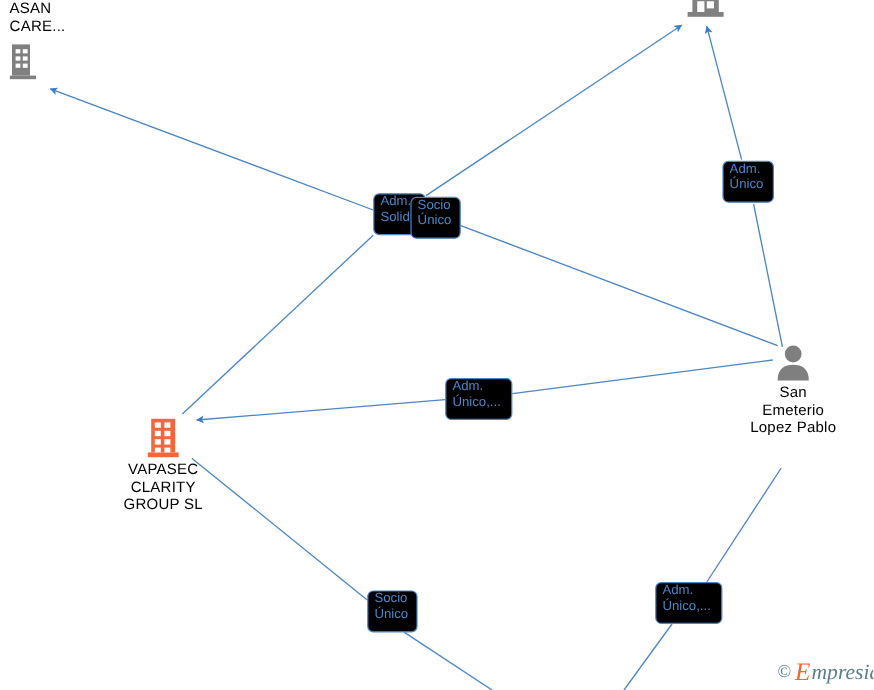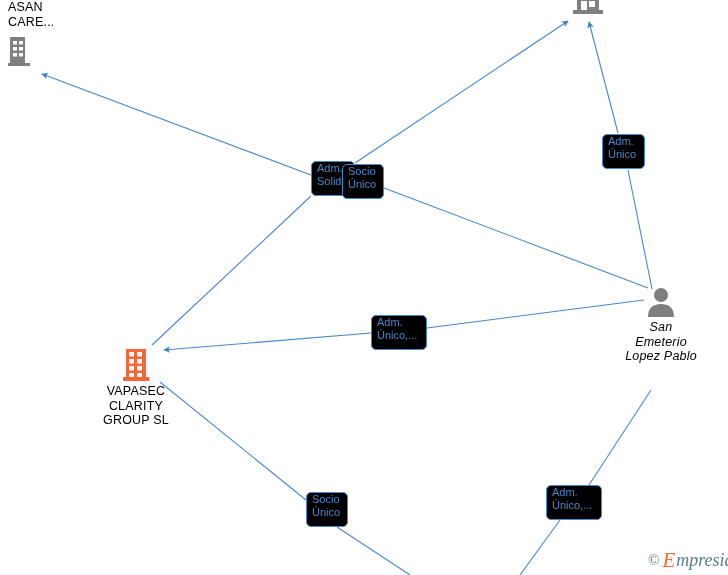--- a/index.html
+++ b/index.html
@@ -163,21 +163,21 @@
         <rect x="14" y="18" width="5" height="4.5" fill="#ffffff"></rect>
         <rect x="6" y="25" width="5" height="4" fill="#ffffff"></rect>
         <rect x="14" y="25" width="5" height="4" fill="#ffffff"></rect>
       </svg>
     </span>
     <div class="node-label">VAPASEC
 CLARITY
 GROUP  SL</div>
   </div>
 
-  <div class="node" style="left:661px; top:286px;font-style:italic;">
+  <div class="node" style="left:661px; top:286px;">
     <span class="node-icon">
       <svg width="32" height="32" viewBox="0 0 32 32" xmlns="http://www.w3.org/2000/svg">
         <circle cx="16" cy="9" r="7" fill="#7f7f7f"></circle>
         <path d="M3 31 C3 21 9 18 16 18 C23 18 29 21 29 31 Z" fill="#7f7f7f"></path>
       </svg>
     </span>
     <div class="node-label">San
 Emeterio
 Lopez Pablo</div>
   </div>

